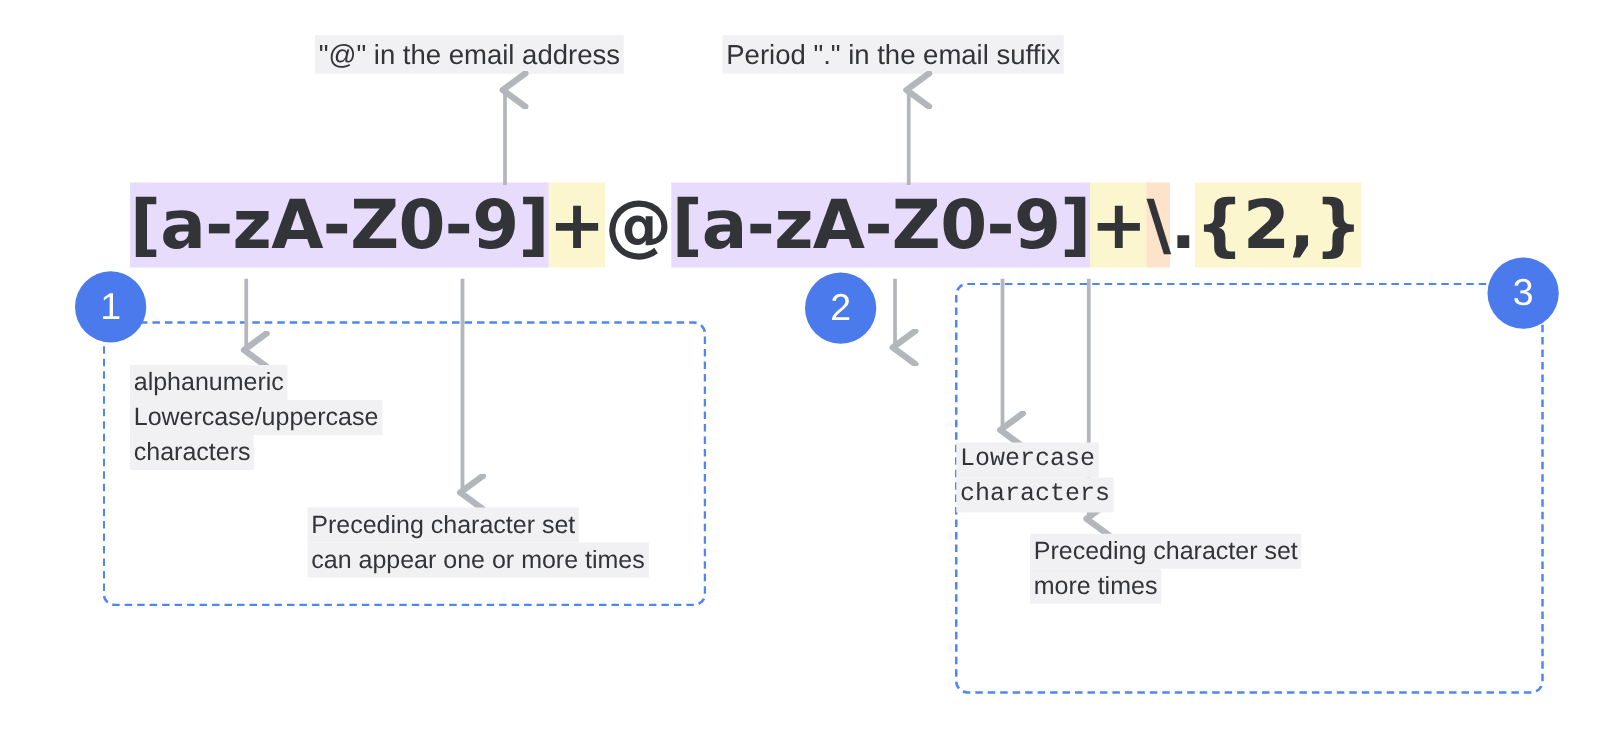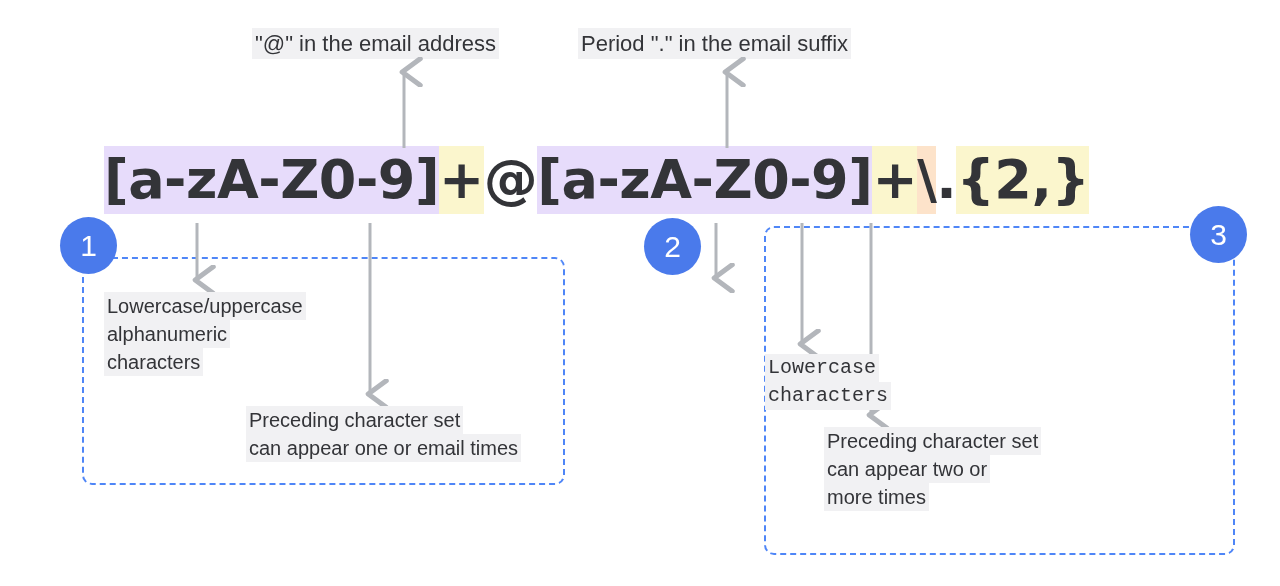--- a/index.html
+++ b/index.html
@@ -154,35 +154,34 @@
 
   <div class="badge" style="left:644px; top:218px;">
     <span>2</span>
   </div>
 
   <div class="badge" style="left:1190px; top:206px;">
     <span>3</span>
   </div>
 
   <div class="label" style="left:104px; top:292px;">
+    <span class="ln">alphanumeric</span>
     <span class="ln">Lowercase/uppercase</span>
-    <span class="ln">alphanumeric</span>
     <span class="ln">characters</span>
   </div>
 
   <div class="label" style="left:246px; top:406px;">
     <span class="ln">Preceding character set</span>
-    <span class="ln">can appear one or email times</span>
+    <span class="ln">can appear one or more times</span>
   </div>
 
 
   <div class="label" style="left:765px; top:354px;font-family:Liberation Mono, monospace;">
     <span class="ln">Lowercase</span>
     <span class="ln">characters</span>
   </div>
 
   <div class="label" style="left:824px; top:427px;">
     <span class="ln">Preceding character set</span>
-    <span class="ln">can appear two or</span>
     <span class="ln">more times</span>
   </div>
 
 </div>
 
 </body></html>

